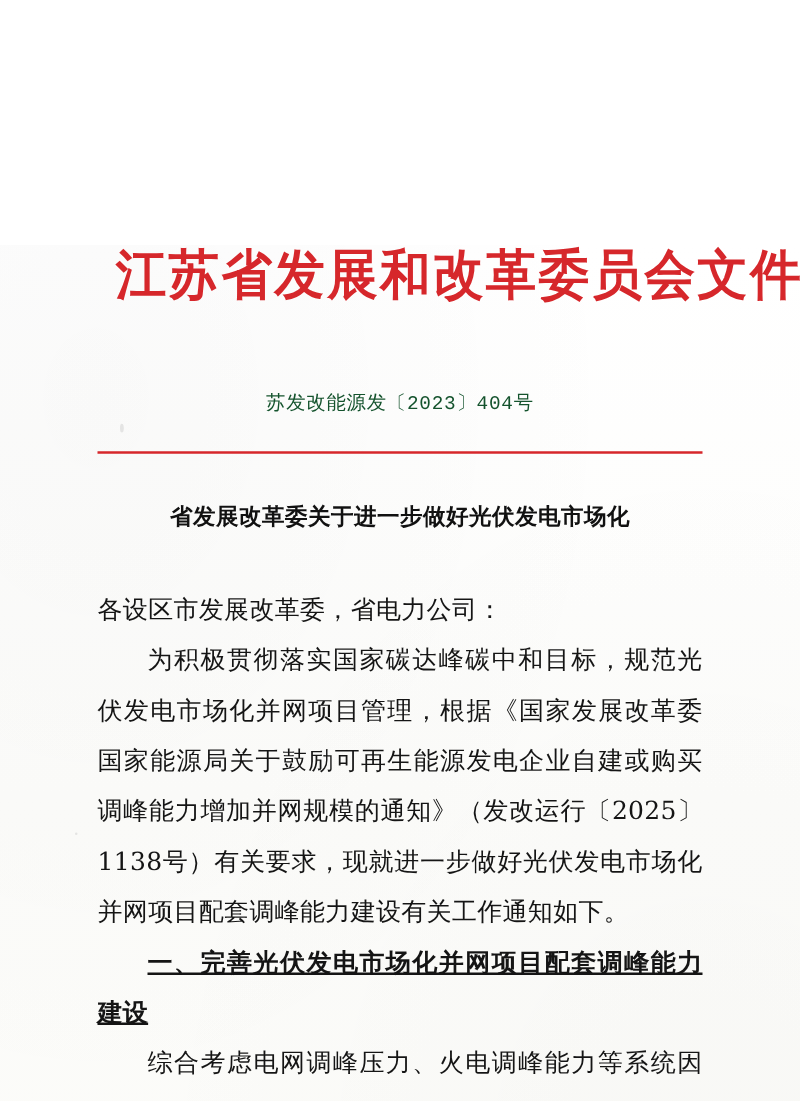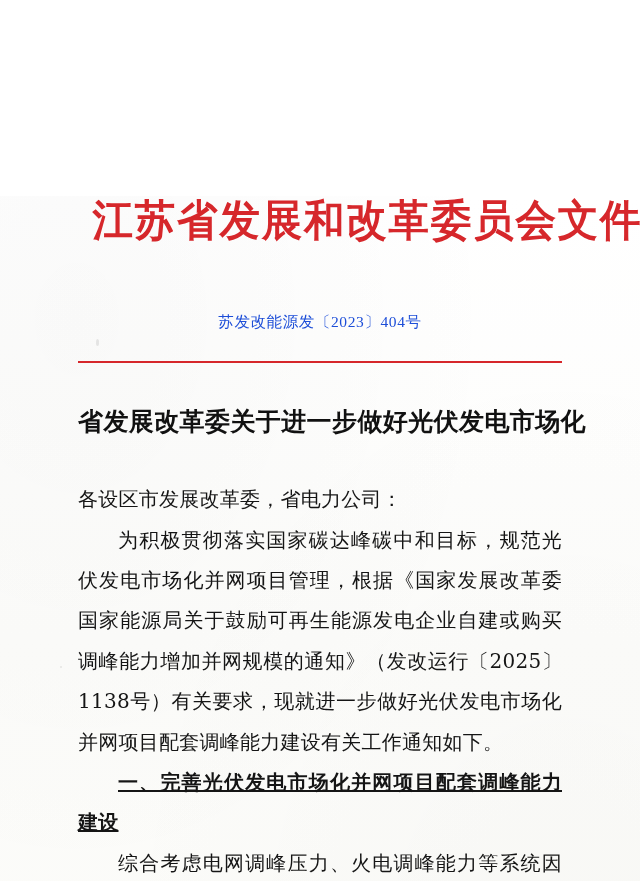--- a/index.html
+++ b/index.html
@@ -51,38 +51,38 @@
     letter-spacing: 2px;
     white-space: nowrap;
     transform: scaleX(0.94);
   }
 
   .doc-number {
     margin-top: 68px;
     text-align: center;
     font-size: 15.5px;
     letter-spacing: 0.6px;
-    color: #1d4ed8;
-    font-family: Liberation Serif, serif;
+    color: #14532d;
+    font-family: Liberation Mono, monospace;
   }
 
   .red-rule {
     margin-top: 28px;
     height: 1.6px;
     background: #d6272b;
     width: 100%;
   }
 
   
   .doc-title {
     margin-top: 36px;
     text-align: center;
-    font-family: Liberation Sans, sans-serif;
+    font-family: Liberation Mono, monospace;
     font-weight: 700;
-    font-size: 25px;
+    font-size: 18px;
     line-height: 1.78;
     letter-spacing: 0.4px;
     color: #111;
   }
   .doc-title .line {
     display: block;
     white-space: nowrap;
   }
 
   

